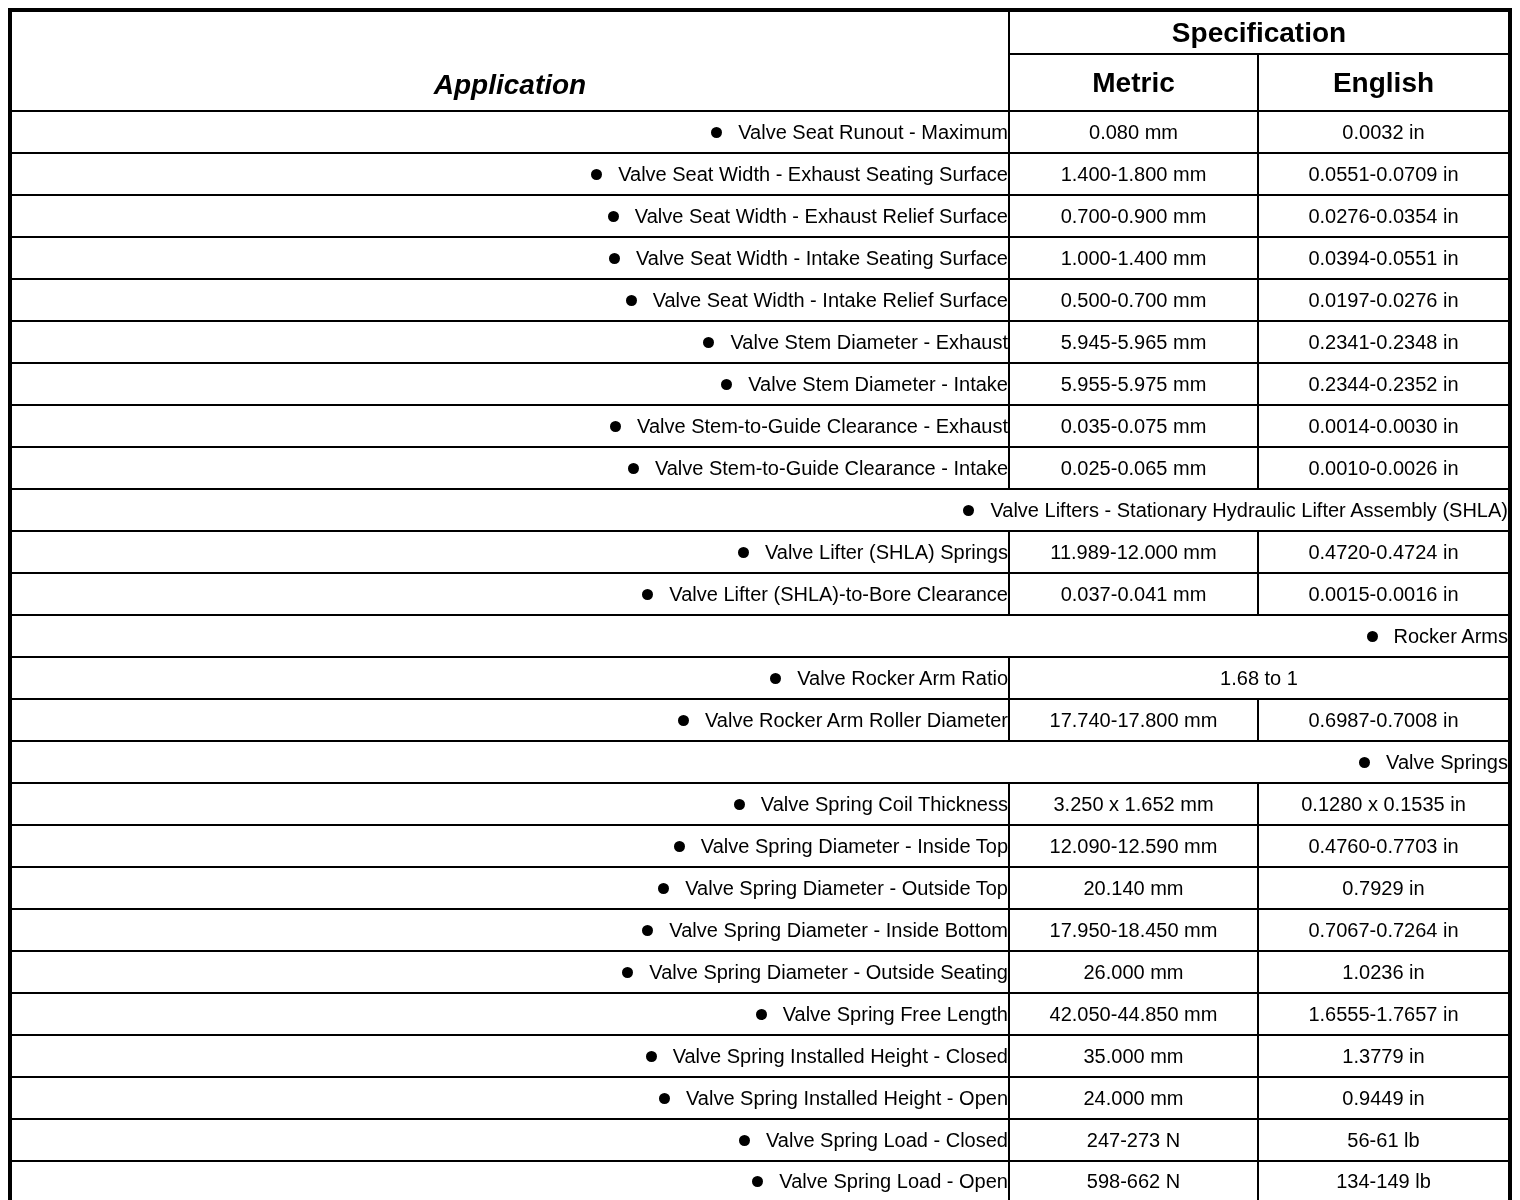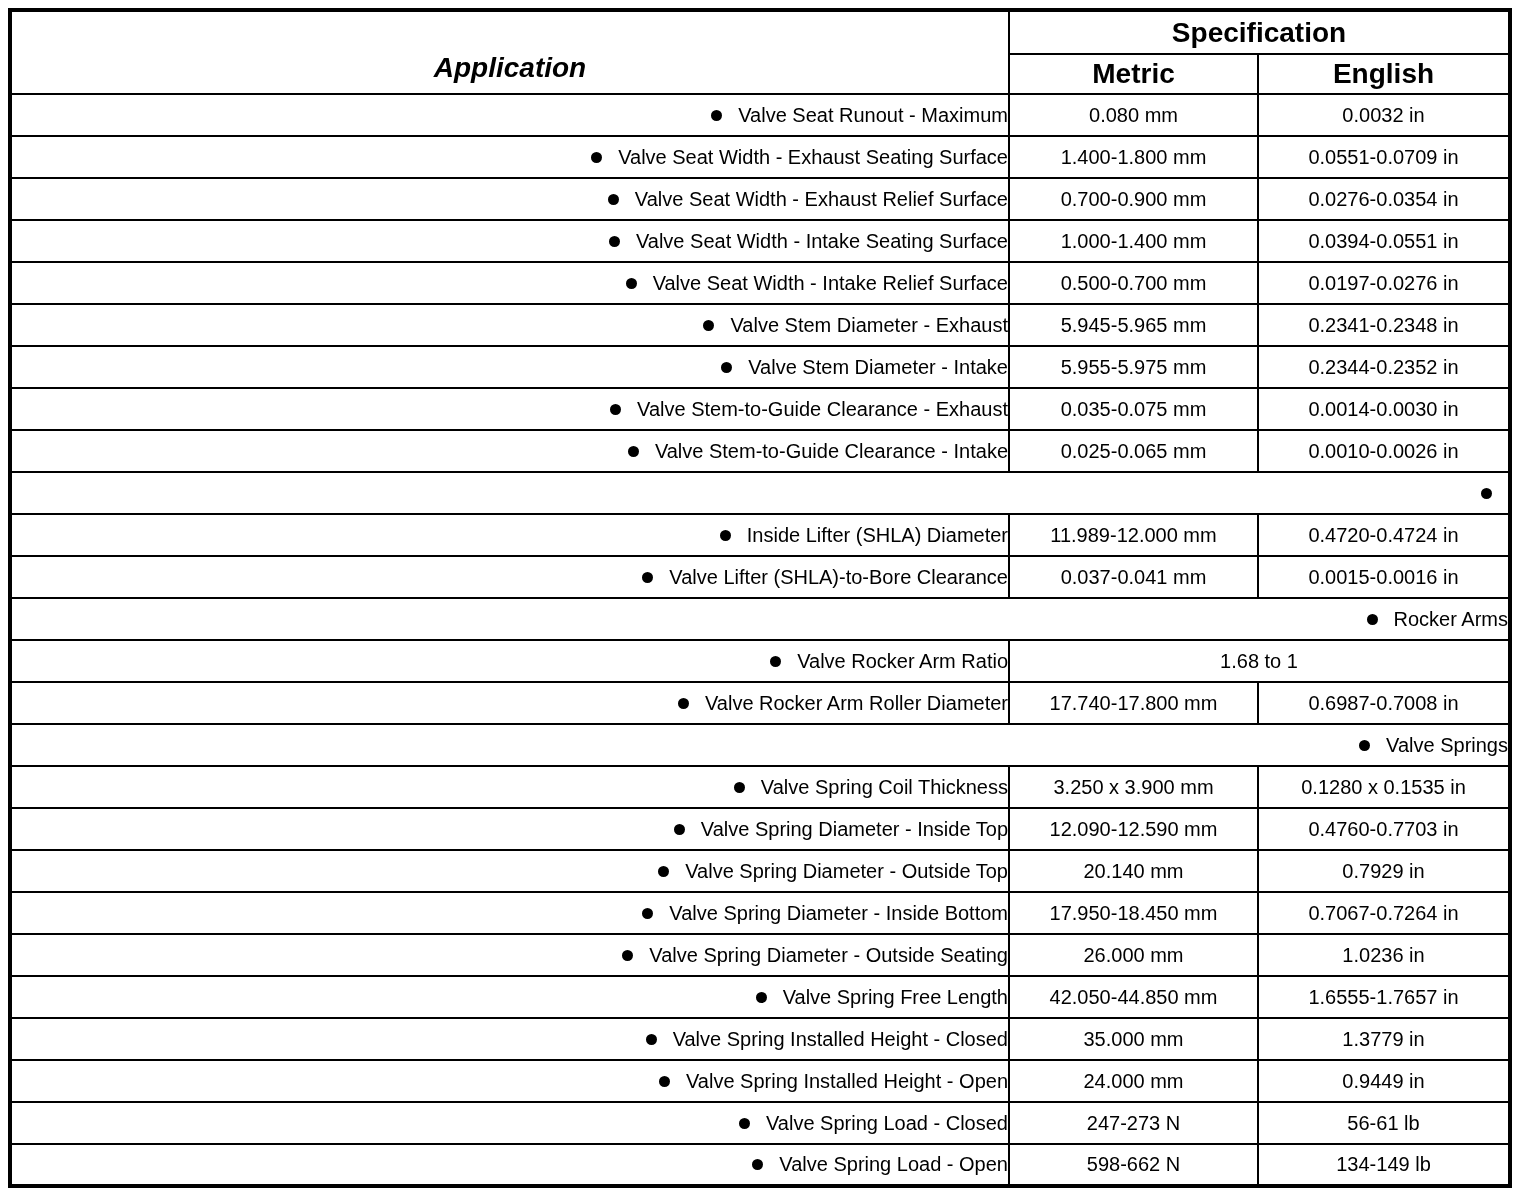--- a/index.html
+++ b/index.html
@@ -26,21 +26,21 @@
     padding: 0;
     overflow: hidden;
     white-space: nowrap;
   }
   th {
     font-weight: bold;
     font-size: 28px;
     text-align: center;
   }
   th.spec-th { height: 44px; }
-  th.sub-th  { height: 40px; }
+  th.sub-th  { height: 57px; }
   th.app-th  {
     vertical-align: bottom;
     padding-bottom: 9px;
     font-style: italic;
   }
   td {
     height: 42px;
     font-size: 20px;
     vertical-align: middle;
   }
@@ -124,24 +124,24 @@
           <td class="app-cell"><span class="bullet"></span><span>Valve Stem-to-Guide Clearance - Exhaust</span></td>
           <td class="val-cell">0.035-0.075 mm</td>
           <td class="val-cell">0.0014-0.0030 in</td>
         </tr>
         <tr>
           <td class="app-cell"><span class="bullet"></span><span>Valve Stem-to-Guide Clearance - Intake</span></td>
           <td class="val-cell">0.025-0.065 mm</td>
           <td class="val-cell">0.0010-0.0026 in</td>
         </tr>
         <tr>
-          <td class="app-cell" colspan="3"><span class="bullet"></span></td>
-        </tr>
-        <tr>
-          <td class="app-cell"><span class="bullet"></span><span>Inside Lifter (SHLA) Diameter</span></td>
+          <td class="app-cell" colspan="3"><span class="bullet"></span><span>Valve Lifters - Stationary Hydraulic Lifter Assembly (SHLA)</span></td>
+        </tr>
+        <tr>
+          <td class="app-cell"><span class="bullet"></span><span>Valve Lifter (SHLA) Springs</span></td>
           <td class="val-cell">11.989-12.000 mm</td>
           <td class="val-cell">0.4720-0.4724 in</td>
         </tr>
         <tr>
           <td class="app-cell"><span class="bullet"></span><span>Valve Lifter (SHLA)-to-Bore Clearance</span></td>
           <td class="val-cell">0.037-0.041 mm</td>
           <td class="val-cell">0.0015-0.0016 in</td>
         </tr>
         <tr>
           <td class="app-cell" colspan="3"><span class="bullet"></span><span>Rocker Arms</span></td>
@@ -153,21 +153,21 @@
         <tr>
           <td class="app-cell"><span class="bullet"></span><span>Valve Rocker Arm Roller Diameter</span></td>
           <td class="val-cell">17.740-17.800 mm</td>
           <td class="val-cell">0.6987-0.7008 in</td>
         </tr>
         <tr>
           <td class="app-cell" colspan="3"><span class="bullet"></span><span>Valve Springs</span></td>
         </tr>
         <tr>
           <td class="app-cell"><span class="bullet"></span><span>Valve Spring Coil Thickness</span></td>
-          <td class="val-cell">3.250 x 3.900 mm</td>
+          <td class="val-cell">3.250 x 1.652 mm</td>
           <td class="val-cell">0.1280 x 0.1535 in</td>
         </tr>
         <tr>
           <td class="app-cell"><span class="bullet"></span><span>Valve Spring Diameter - Inside Top</span></td>
           <td class="val-cell">12.090-12.590 mm</td>
           <td class="val-cell">0.4760-0.7703 in</td>
         </tr>
         <tr>
           <td class="app-cell"><span class="bullet"></span><span>Valve Spring Diameter - Outside Top</span></td>
           <td class="val-cell">20.140 mm</td>

